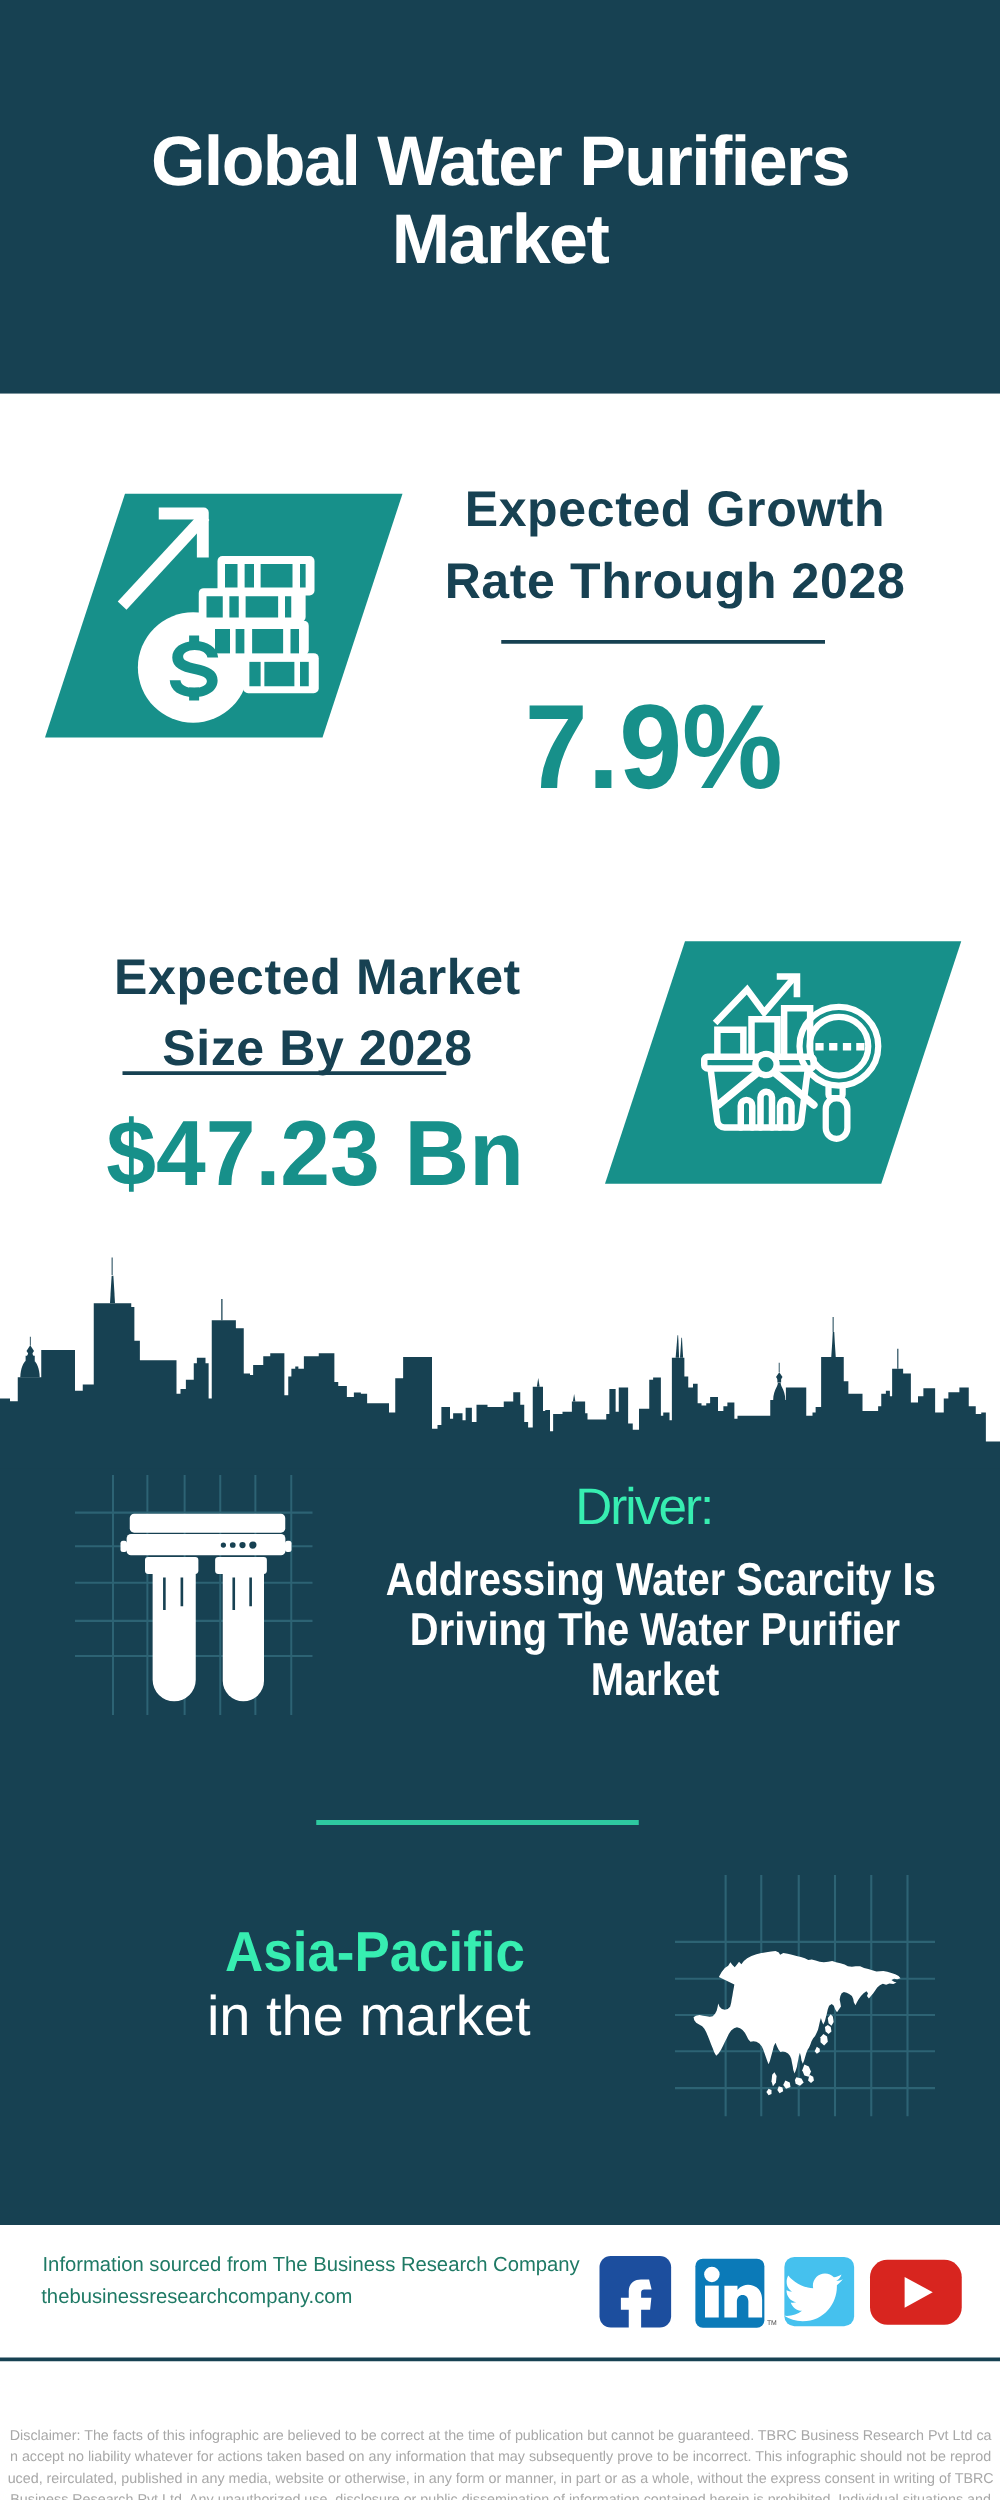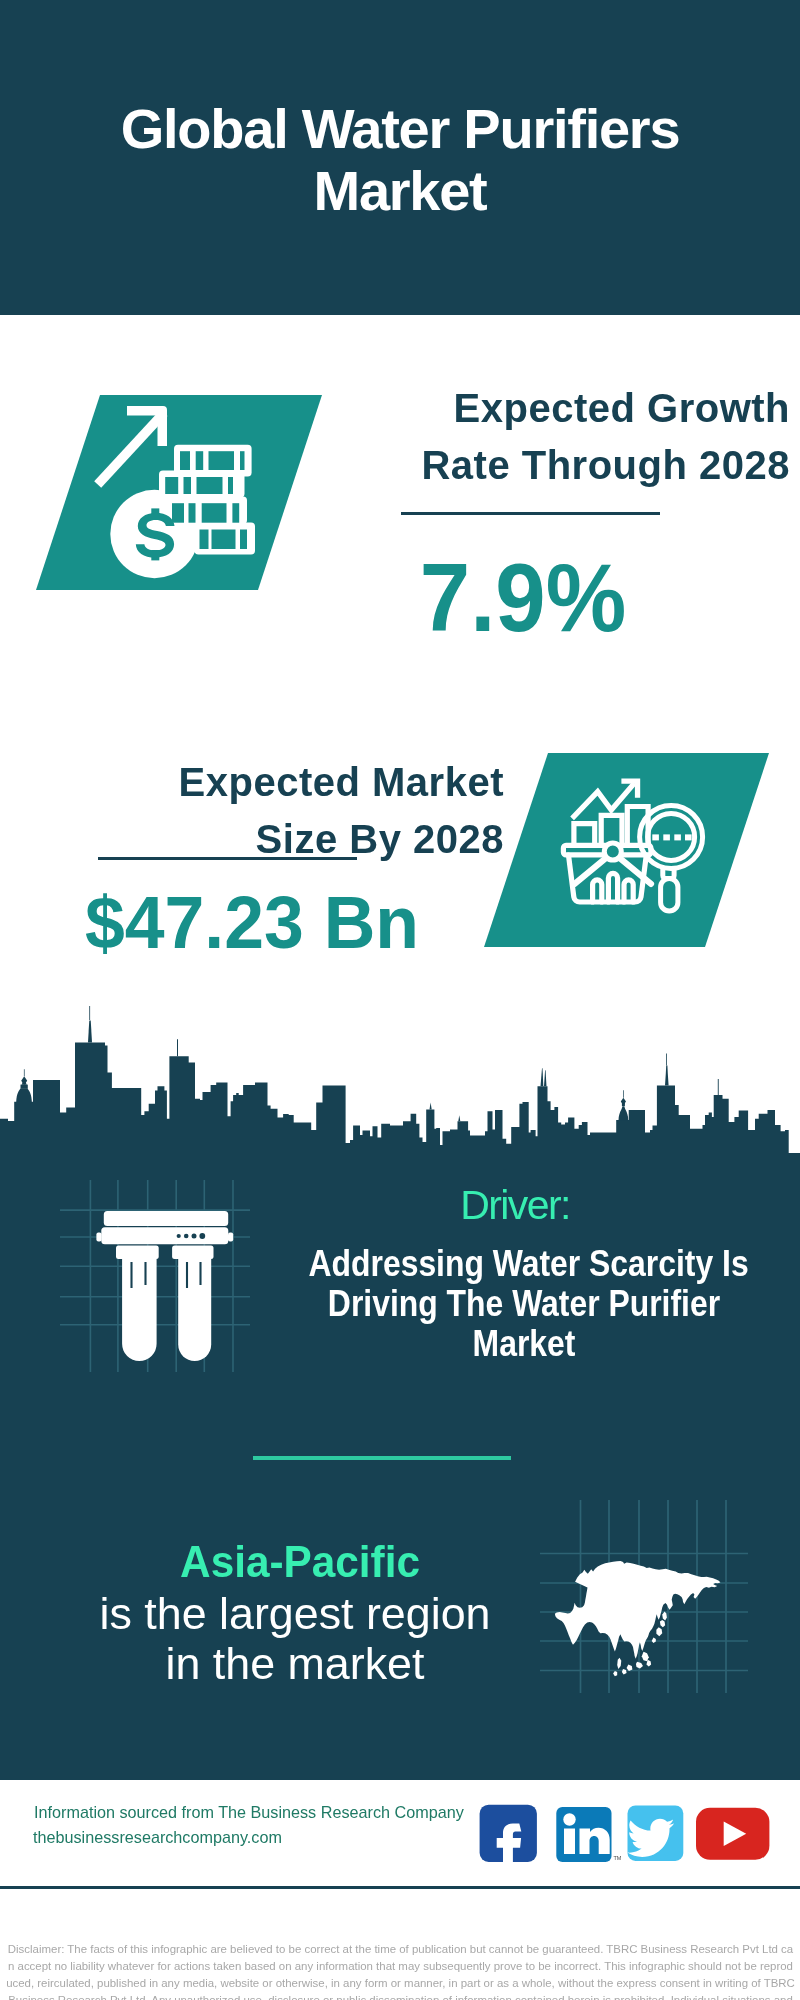--- a/index.html
+++ b/index.html
@@ -8,21 +8,21 @@
 
   
   .header{position:absolute;left:0;top:0;width:800px;height:315px;background:#174152;}
   .header-title{position:absolute;left:100px;top:98px;width:600px;text-align:center;color:#ffffff;
     font-size:56px;font-weight:bold;line-height:62px;letter-spacing:-1.25px;}
 
   
   .white{position:absolute;left:0;top:315px;width:800px;height:703px;background:#ffffff;}
 
   .tile{position:absolute;}
-  .stat-title{position:absolute;color:#174152;font-size:40px;font-weight:bold;line-height:57px;text-align:right;letter-spacing:0.5px;}
+  .stat-title{position:absolute;color:#174152;font-size:40px;font-weight:bold;line-height:57px;text-align:center;letter-spacing:0.5px;}
   .rule{position:absolute;height:3px;background:#174152;}
   .stat-value{position:absolute;color:#17908a;font-weight:bold;text-align:center;}
 
   
   .dark{position:absolute;left:0;top:1155px;width:800px;height:625px;background:#174152;}
   .skyline{position:absolute;left:0;top:1005px;width:800px;height:170px;}
 
   .driver-label{position:absolute;color:#37eeb1;font-size:41px;font-weight:normal;text-align:center;letter-spacing:-1.6px;line-height:41px;}
   .driver-text{position:absolute;color:#ffffff;font-size:37px;font-weight:bold;line-height:40px;text-align:center;transform:scaleX(0.862);transform-origin:center top;white-space:nowrap;}
   .mint-rule{position:absolute;height:4px;background:#2ec9a0;}
@@ -202,21 +202,20 @@
   <div class="driver-text" style="left:274px;top:1244px;width:500px;">
       <div>Addressing Water Scarcity Is</div>
       <div>Driving The Water Purifier</div>
       <div>Market</div>
     </div>
 
   <div class="mint-rule" style="left:253px;top:1456px;width:258px;"></div>
 
   <div class="region-name" style="left:60px;top:1539px;width:480px;">Asia-Pacific</div>
   <div class="region-text" style="left:55px;top:1588px;width:480px;">
-      <div>is the largest region</div>
       <div>in the market</div>
     </div>
 
   <svg class="tile" style="left:535px;top:1495px;" width="215" height="200" viewBox="535 1495 215 200">
     <g stroke="#2d6374" stroke-width="1.7">
       <line x1="580.5" y1="1500" x2="580.5" y2="1693"></line>
       <line x1="609" y1="1500" x2="609" y2="1693"></line>
       <line x1="639" y1="1500" x2="639" y2="1693"></line>
       <line x1="668" y1="1500" x2="668" y2="1693"></line>
       <line x1="697" y1="1500" x2="697" y2="1693"></line>

